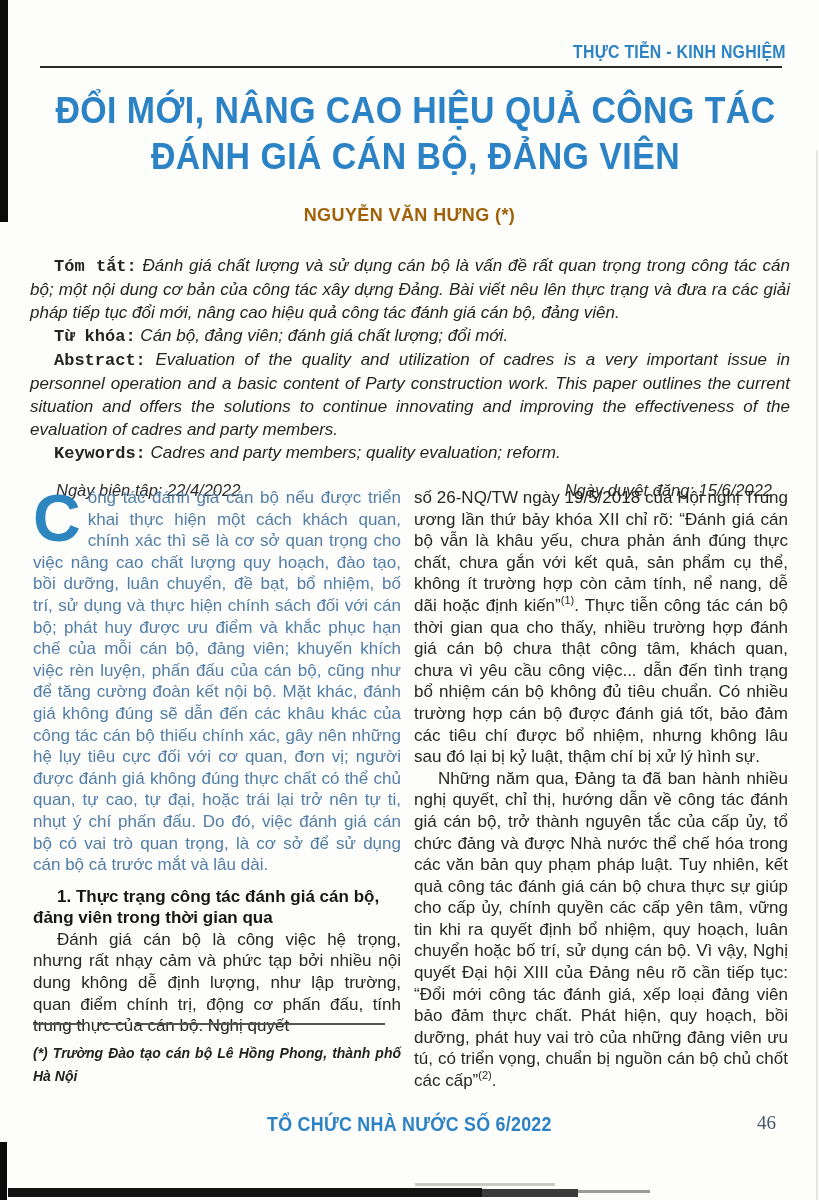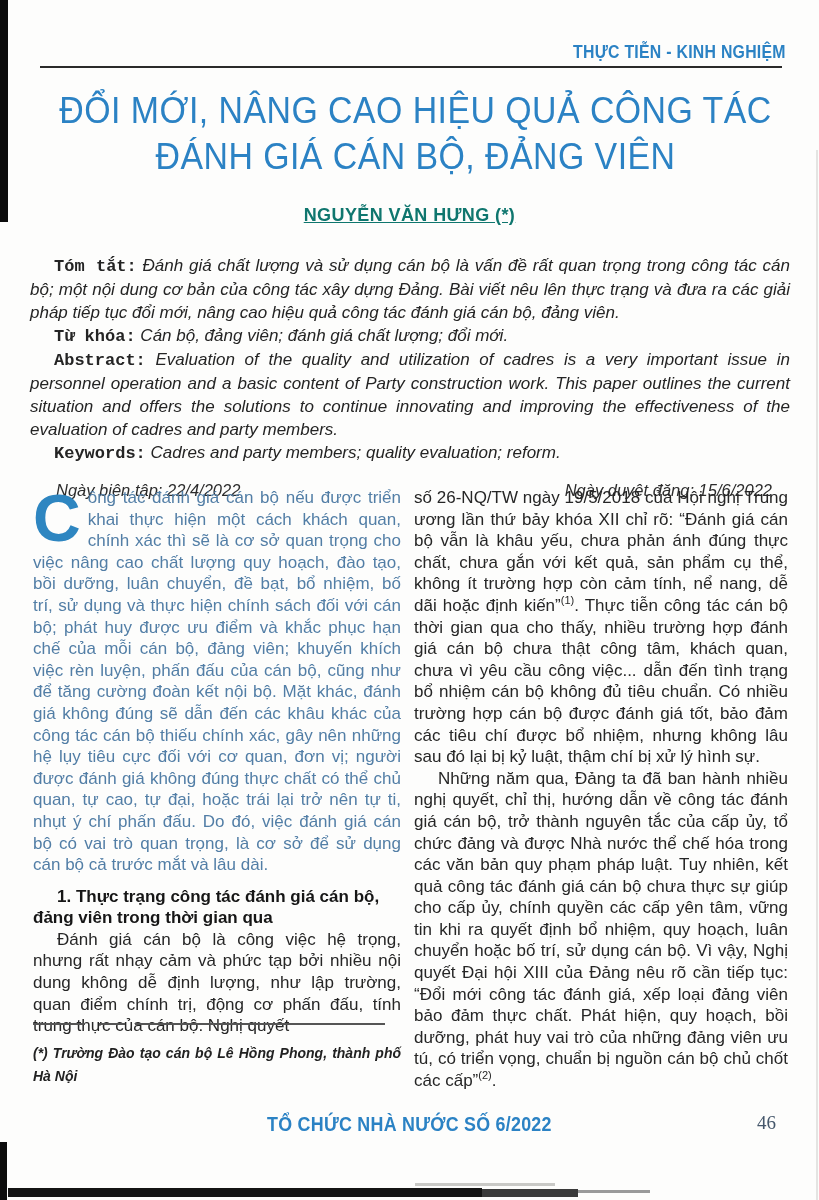--- a/index.html
+++ b/index.html
@@ -30,26 +30,26 @@
   .header{position:absolute;left:40px;right:33px;top:42px;text-align:right;}
   .header-label{
     display:inline-block;color:var(--accent);font-weight:800;font-size:18px;
     letter-spacing:.3px;transform:scaleX(.88);transform-origin:right center;
   }
   .header-rule{position:absolute;left:40px;right:37px;top:66px;height:2px;background:var(--rule);}
 
   
   .title{
     position:absolute;left:12px;right:0;top:88px;text-align:center;
-    color:var(--accent);font-weight:400;font-size:36px;line-height:46px;
+    color:var(--accent);font-weight:700;font-size:36px;line-height:46px;
   }
   .title .tline{display:block;transform:scaleX(.94);transform-origin:center;letter-spacing:.5px;}
   .author{
     position:absolute;left:0;right:0;top:205px;text-align:center;
-    font-weight:700;font-size:18px;color:#0f766e;letter-spacing:.4px;text-decoration:underline;
+    font-weight:700;font-size:18px;color:#a16207;letter-spacing:.4px;
   }
 
   
   .frontmatter{
     position:absolute;left:30px;right:29px;top:254px;
     font-size:17px;line-height:23px;text-align:justify;color:#242424;
   }
   .fm-para{font-style:italic;text-indent:24px;}
   .fm-label{font-style:normal;font-weight:700;font-family:Liberation Mono, monospace;}
   .dates{

